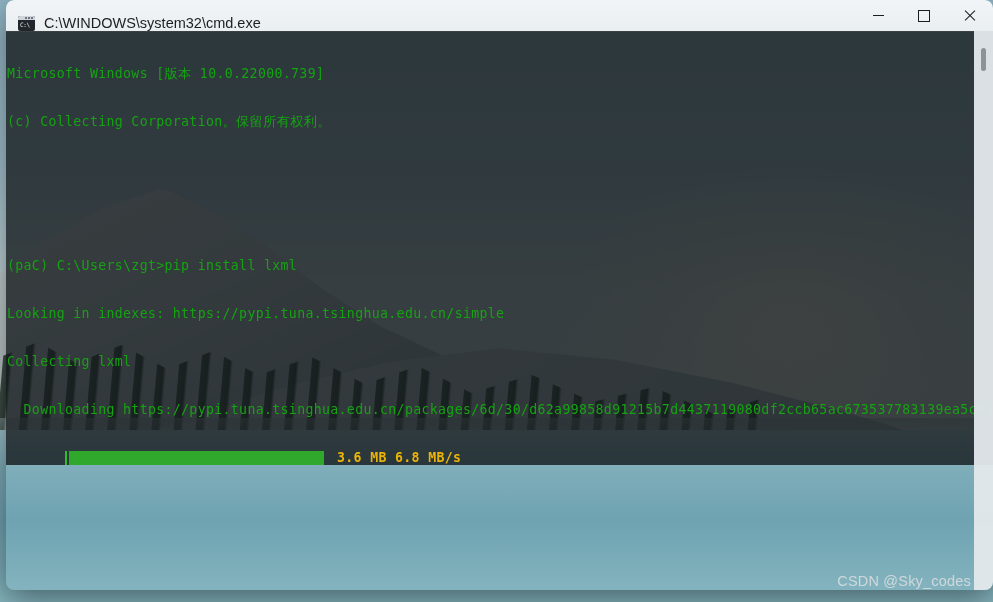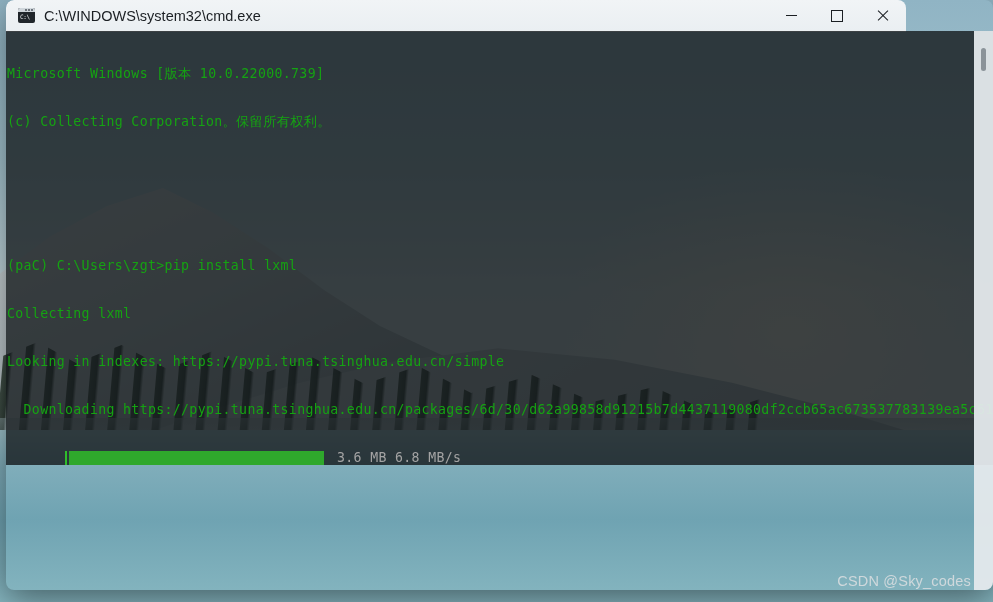--- a/index.html
+++ b/index.html
@@ -66,26 +66,26 @@
     left: 6px; top: 0;
     width: 987px; height: 590px;
     border-radius: 8px 8px 8px 8px;
     overflow: hidden;
     box-shadow: 0 10px 34px rgba(0,0,0,0.45);
   }
 
   
   #title-bar {
     position: absolute; left: 0; top: 0;
-    width: 900px; height: 31px;
+    width: 987px; height: 31px;
     background: linear-gradient(180deg, #f1f4f6 0%, #eaeff2 100%);
     border-top-left-radius: 8px;
     border-top-right-radius: 8px;
     display: flex;
-    align-items: center;
+    align-items: flex-end;
     border-bottom: 1px solid #dfe5e9;
   }
   #cmd-icon {
     width: 17px; height: 15px;
     margin-left: 12px;
     background: #20262b;
     border-radius: 2px;
     position: relative;
     flex: none;
   }
@@ -177,21 +177,22 @@
   }
   #progress-fill {
     position: absolute;
     left: 62px; top: 1px;
     width: 255px; height: 14px;
     background: #2fa82c;
   }
   #progress-stats {
     position: absolute;
     left: 330px; top: 0;
-    color: #a3a3a3;
+    color: #eab308;
+    font-weight: bold;
   }
 
   
   #scrollbar {
     position: absolute;
     right: 0; top: 31px;
     width: 19px; height: 559px;
     background: rgba(228,233,236,0.95);
   }
   #scroll-thumb {
@@ -252,22 +253,22 @@
     </div>
   </div>
 
   <div id="console-body">
     <div id="console-text">
       <div class="line">Microsoft Windows [版本 10.0.22000.739]</div>
       <div class="line">(c) Collecting Corporation。保留所有权利。</div>
       <div class="blank"></div>
       <div class="blank"></div>
       <div class="line">(paC) C:\Users\zgt&gt;pip install lxml</div>
+      <div class="line">Looking in indexes: https://pypi.tuna.tsinghua.edu.cn/simple</div>
       <div class="line">Collecting lxml</div>
-      <div class="line">Looking in indexes: https://pypi.tuna.tsinghua.edu.cn/simple</div>
       <div class="line">  Downloading https://pypi.tuna.tsinghua.edu.cn/packages/6d/30/d62a99858d91215b7d4437119080df2ccb65ac673537783139ea5c614</div>
       <div id="progress-row">
         <span id="progress-caret"></span>
         <span id="progress-fill"></span>
         <span id="progress-stats">3.6 MB 6.8 MB/s</span>
       </div>
       
       
       
       

